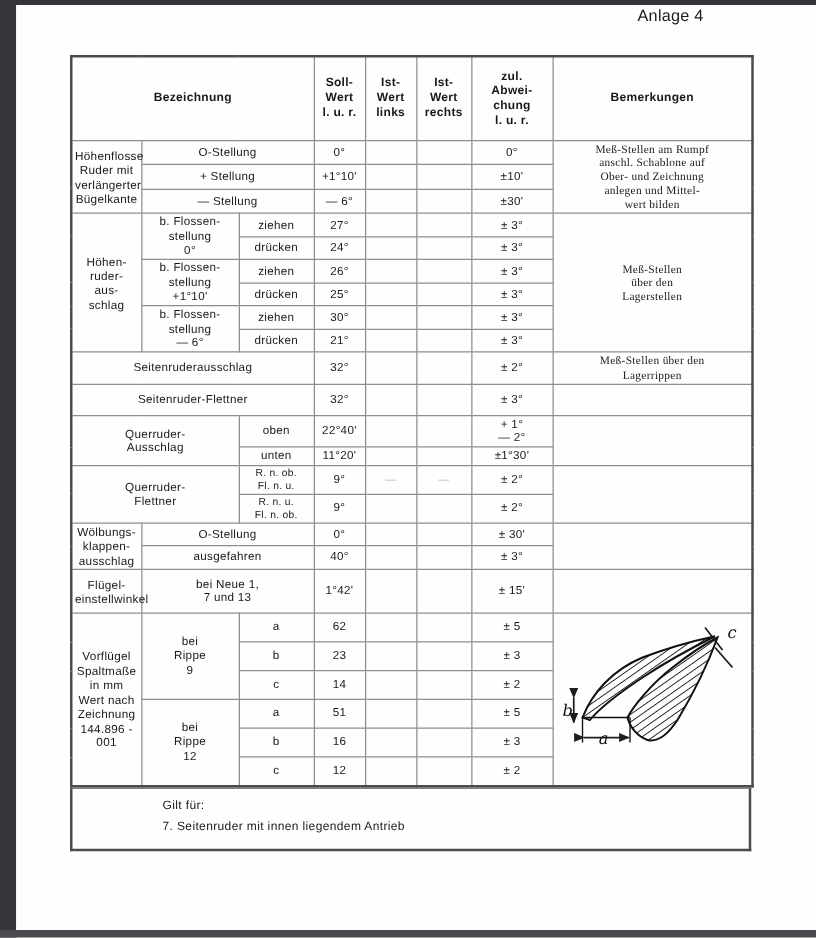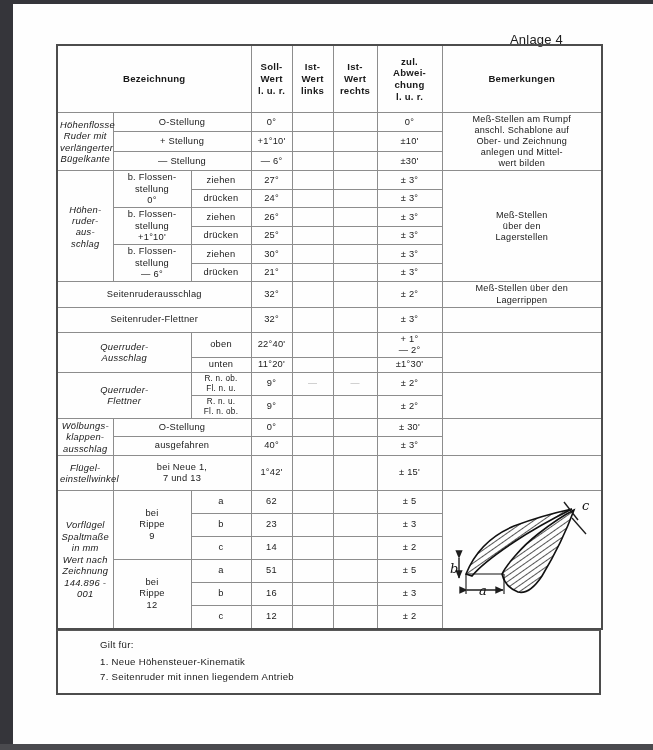--- a/index.html
+++ b/index.html
@@ -9,50 +9,50 @@
     font-family:"Liberation Sans","DejaVu Sans",sans-serif;
     position:relative;
   }
   
   .gutter-left{position:absolute;left:0;top:0;width:13px;height:750px;background:#35353a;}
   .gutter-top{position:absolute;left:0;top:0;width:653px;height:4px;background:#35353a;}
   .gutter-bottom{position:absolute;left:0;top:744px;width:653px;height:6px;background:#4a4a4e;}
   .page{position:absolute;left:13px;top:4px;width:640px;height:740px;background:#fefefe;}
 
   .anlage{
-    position:absolute;left:510px;top:32px;width:120px;
+    position:absolute;left:510px;top:5px;width:120px;
     font-size:13px;color:#1c1c1c;text-align:left;letter-spacing:.2px;
   }
 
   
   .tbl-wrap{position:absolute;left:56px;top:44px;width:545px;height:694px;}
   table.sheet{
     width:545px;border-collapse:collapse;table-layout:fixed;
     font-size:9.3px;color:#191919;
   }
   table.sheet td{
     border:1px solid #8d8d8d;
     padding:1px 2px;text-align:center;vertical-align:middle;
     line-height:1.22;
     letter-spacing:.25px;
   }
   .outer{border:2px solid #4c4c4c;}
   .hdr td{font-weight:bold;font-size:9.6px;height:64px;line-height:1.35;}
   .bz{font-size:10.6px;letter-spacing:1.1px;}
   .thick-top td{border-top:1.8px solid #585858;}
-  .nm{font-size:9.4px;font-style:italic;}
+  .nm{font-size:9.4px;}
   .sm{font-size:8.2px;line-height:1.18;margin-top:14px;}
-  .rem{font-size:9.1px;line-height:1.35;letter-spacing:.1px;}
+  .rem{font-size:9.1px;line-height:1.35;letter-spacing:.1px;font-family:Liberation Serif, serif;}
   .dash{color:#b9b9b9;font-size:9px;}
   .two{line-height:1.15;}
   
   .footer{
     border:2px solid #4c4c4c;border-top:1.8px solid #585858;
     width:545px;box-sizing:border-box;
-    padding:7px 0 9px 42px;text-align:left;
+    padding:7px 0 9px 72px;text-align:left;
     font-size:9.6px;line-height:1.5;color:#191919;letter-spacing:.3px;
   }
   .footer .g{margin-bottom:3px;}
   
   .diag{position:relative;padding:0;}
   svg.slat{display:block;margin:0 auto;}
 </style>
 </head>
 <body>
 
@@ -404,16 +404,15 @@
     <td>12</td>
     <td></td>
     <td></td>
     <td>± 2</td>
   </tr>
 </tbody>
     </table>
 
 <div class="footer">
   <div class="g">Gilt für:</div>
-  <div>1. Neue Höhensteuer-Kinematik</div>
   <div>7. Seitenruder mit innen liegendem Antrieb</div>
 </div>
 </div>
 
 </body></html>

